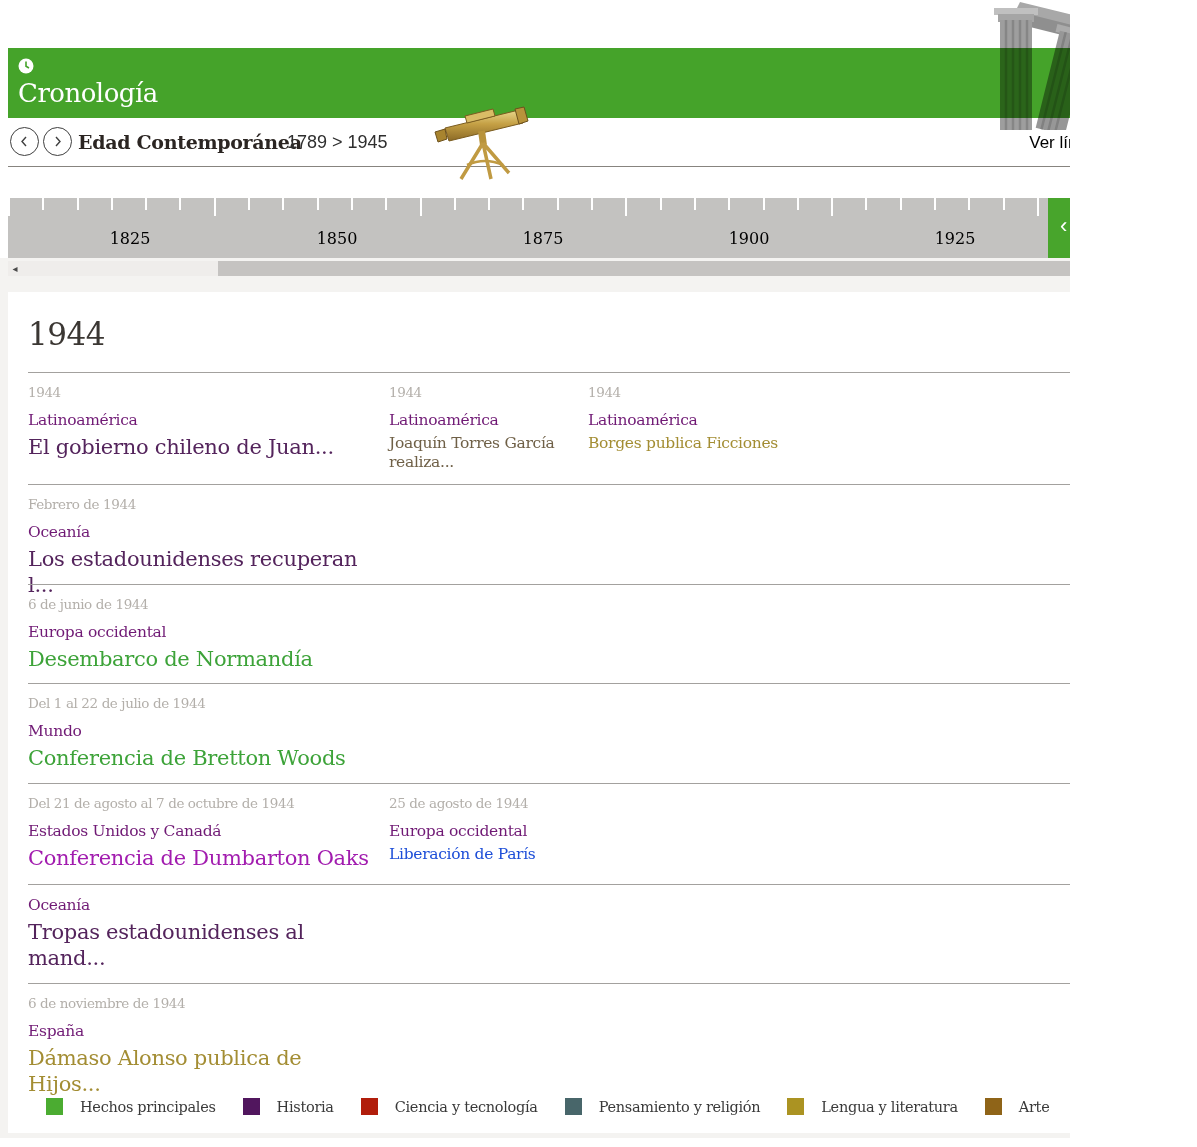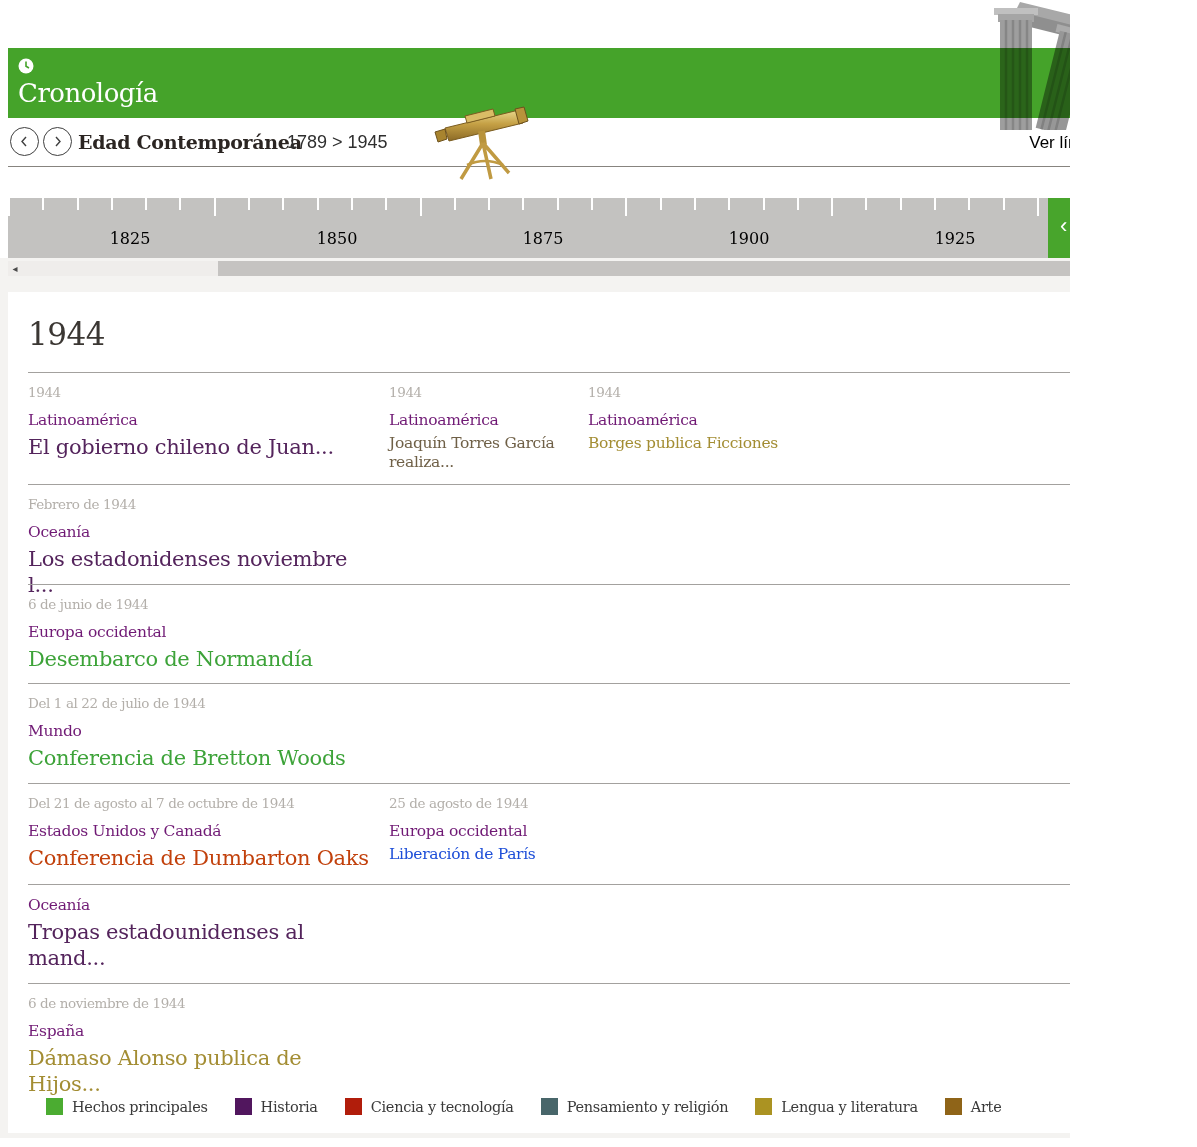--- a/index.html
+++ b/index.html
@@ -68,21 +68,21 @@
   .cell{position:absolute;top:11px;cursor:pointer;}
   .cell.c0{left:0;width:350px;} .cell.c1{left:361px;width:185px;} .cell.c2{left:560px;width:210px;}
   .date{font-size:13.5px;color:#b3afaa;letter-spacing:-0.4px;margin:0 0 11px;}
   .region{font-size:15.5px;color:#701a75;letter-spacing:-0.3px;margin:0 0 5px;}
   .title{letter-spacing:-0.3px;line-height:1.25;}
   .title.lg{font-size:21px;} .title.sm{font-size:15.5px;}
 
   
   .legend{position:absolute;left:38px;top:806px;display:flex;align-items:center;
           column-gap:27px;}
-  .leg-item{display:flex;align-items:center;}
+  .leg-item{display:flex;align-items:center;gap:8px;}
   .swatch{width:17px;height:17px;margin-right:9px;}
   .leg-label{font-size:14.5px;color:#3a3a3a;letter-spacing:-0.3px;}
 </style>
 </head>
 <body>
 
 <div class="page">
 
   <div class="bg-gray"></div>
 
@@ -185,21 +185,21 @@
           <div class="date">1944</div>
           <div class="region">Latinoamérica</div>
           <div class="title sm" style="color: rgb(163, 141, 51);">Borges publica Ficciones</div>
         </div>
       </div>
 
       <div class="row" style="height:99px">
         <div class="cell c0">
           <div class="date">Febrero de 1944</div>
           <div class="region">Oceanía</div>
-          <div class="title lg" style="color: rgb(84, 36, 92);">Los estadonidenses noviembre l...</div>
+          <div class="title lg" style="color: rgb(84, 36, 92);">Los estadounidenses recuperan l...</div>
         </div>
       </div>
 
       <div class="row" style="height:98px">
         <div class="cell c0">
           <div class="date">6 de junio de 1944</div>
           <div class="region">Europa occidental</div>
           <div class="title lg" style="color: rgb(61, 163, 57);">Desembarco de Normandía</div>
         </div>
       </div>
@@ -209,21 +209,21 @@
           <div class="date">Del 1 al 22 de julio de 1944</div>
           <div class="region">Mundo</div>
           <div class="title lg" style="color: rgb(61, 163, 57);">Conferencia de Bretton Woods</div>
         </div>
       </div>
 
       <div class="row" style="height:100px">
         <div class="cell c0">
           <div class="date">Del 21 de agosto al 7 de octubre de 1944</div>
           <div class="region">Estados Unidos y Canadá</div>
-          <div class="title lg" style="color: #c2410c;">Conferencia de Dumbarton Oaks</div>
+          <div class="title lg" style="color: #a21caf;">Conferencia de Dumbarton Oaks</div>
         </div>
         <div class="cell c1">
           <div class="date">25 de agosto de 1944</div>
           <div class="region">Europa occidental</div>
           <div class="title sm" style="color: #1d4ed8;">Liberación de París</div>
         </div>
       </div>
 
       <div class="row" style="height:98px">
         <div class="cell c0">

